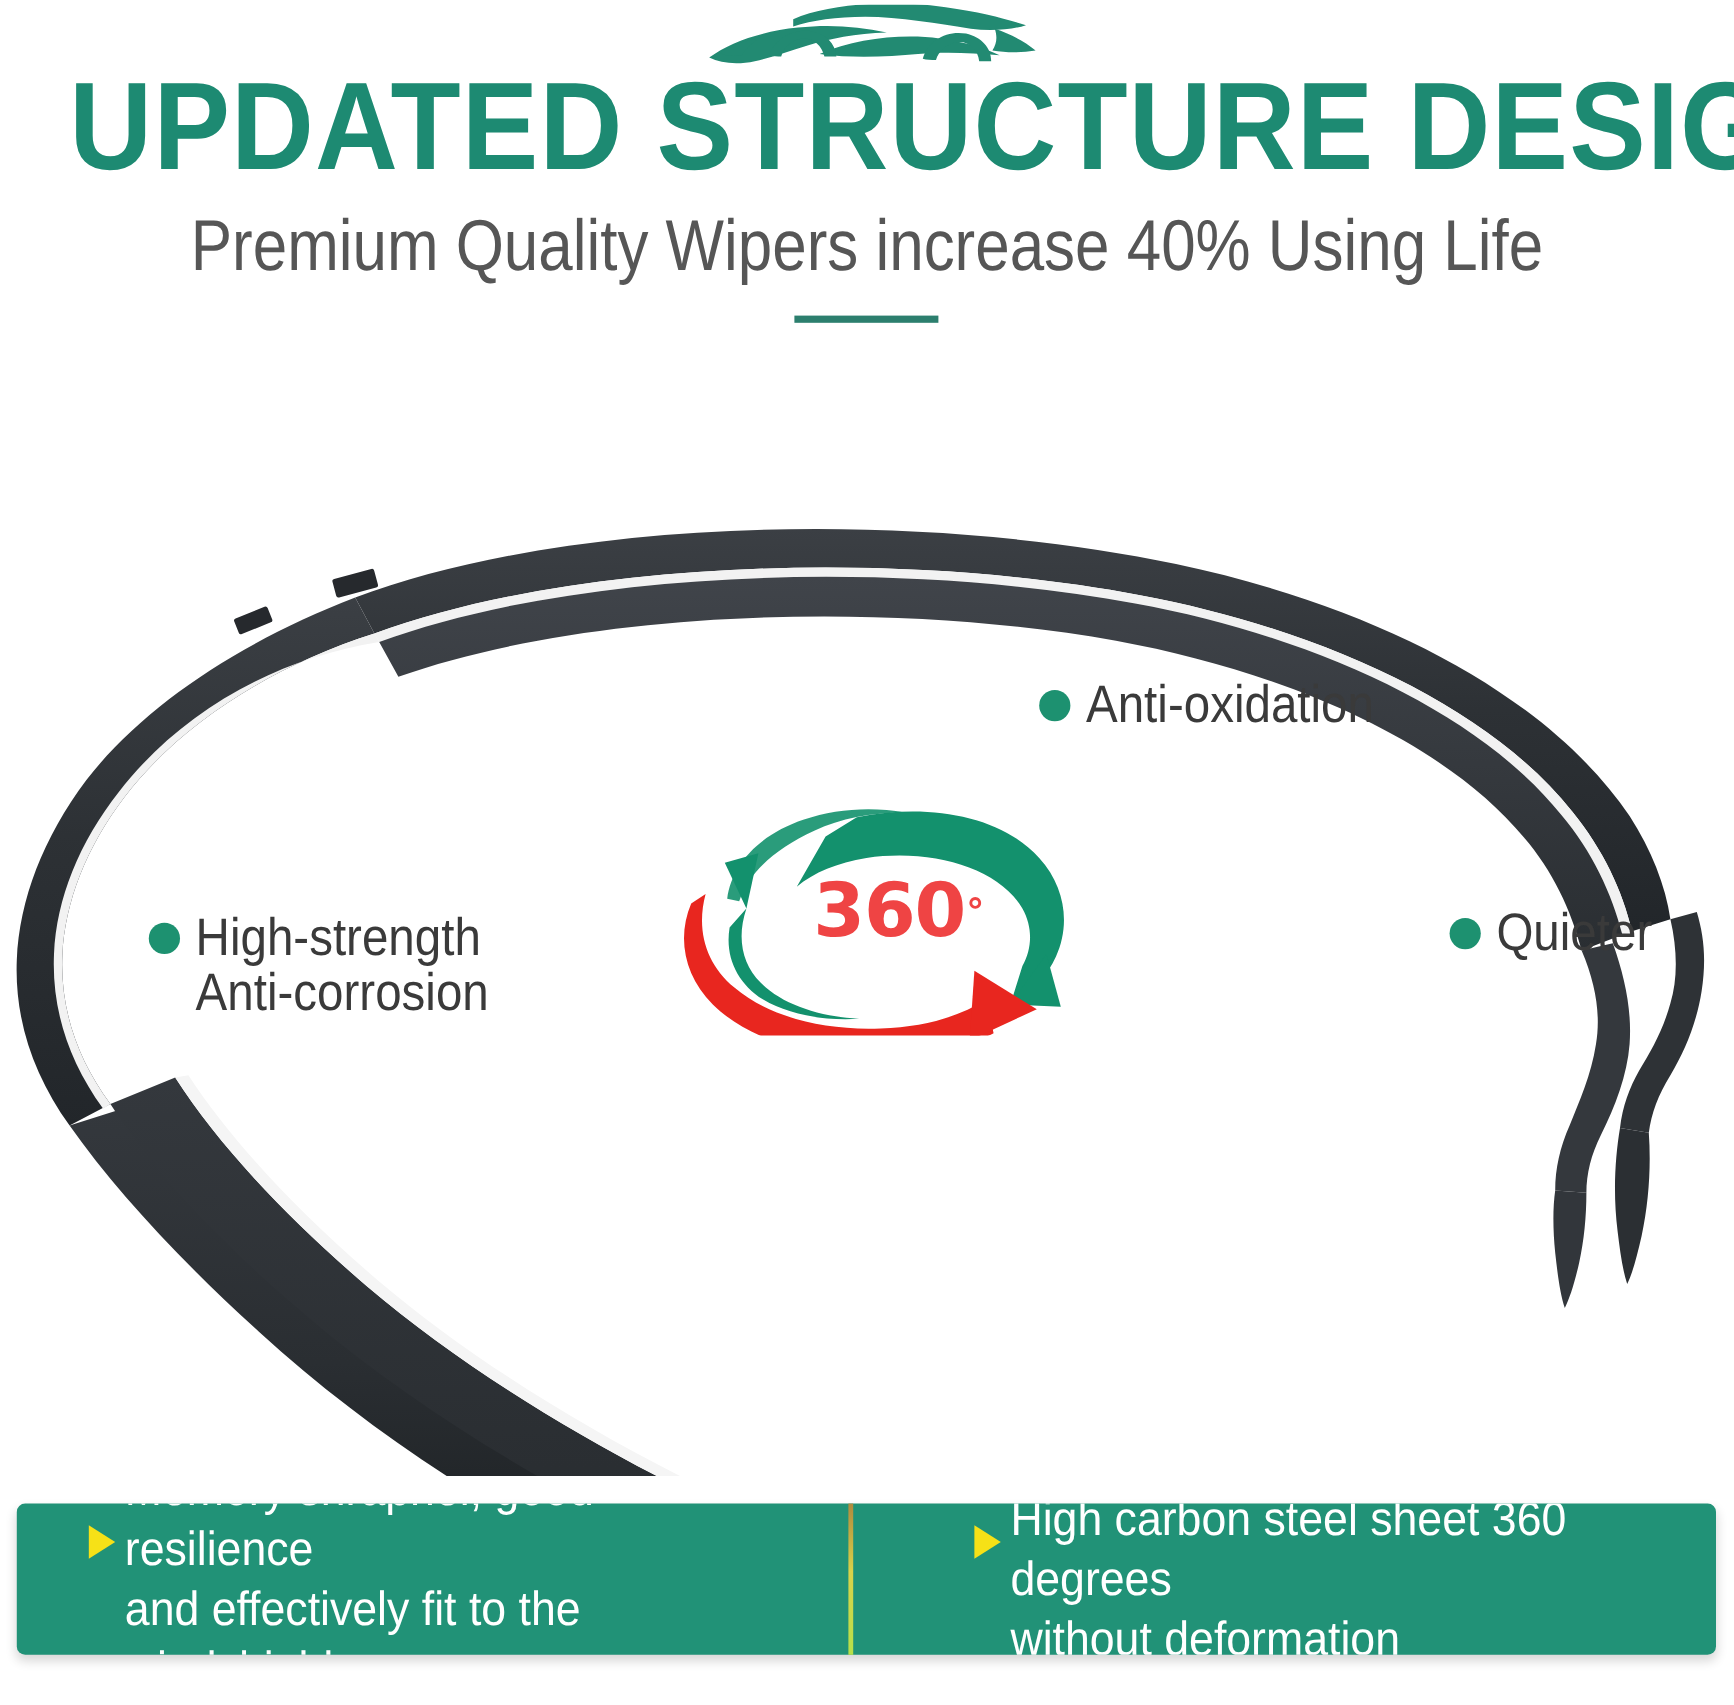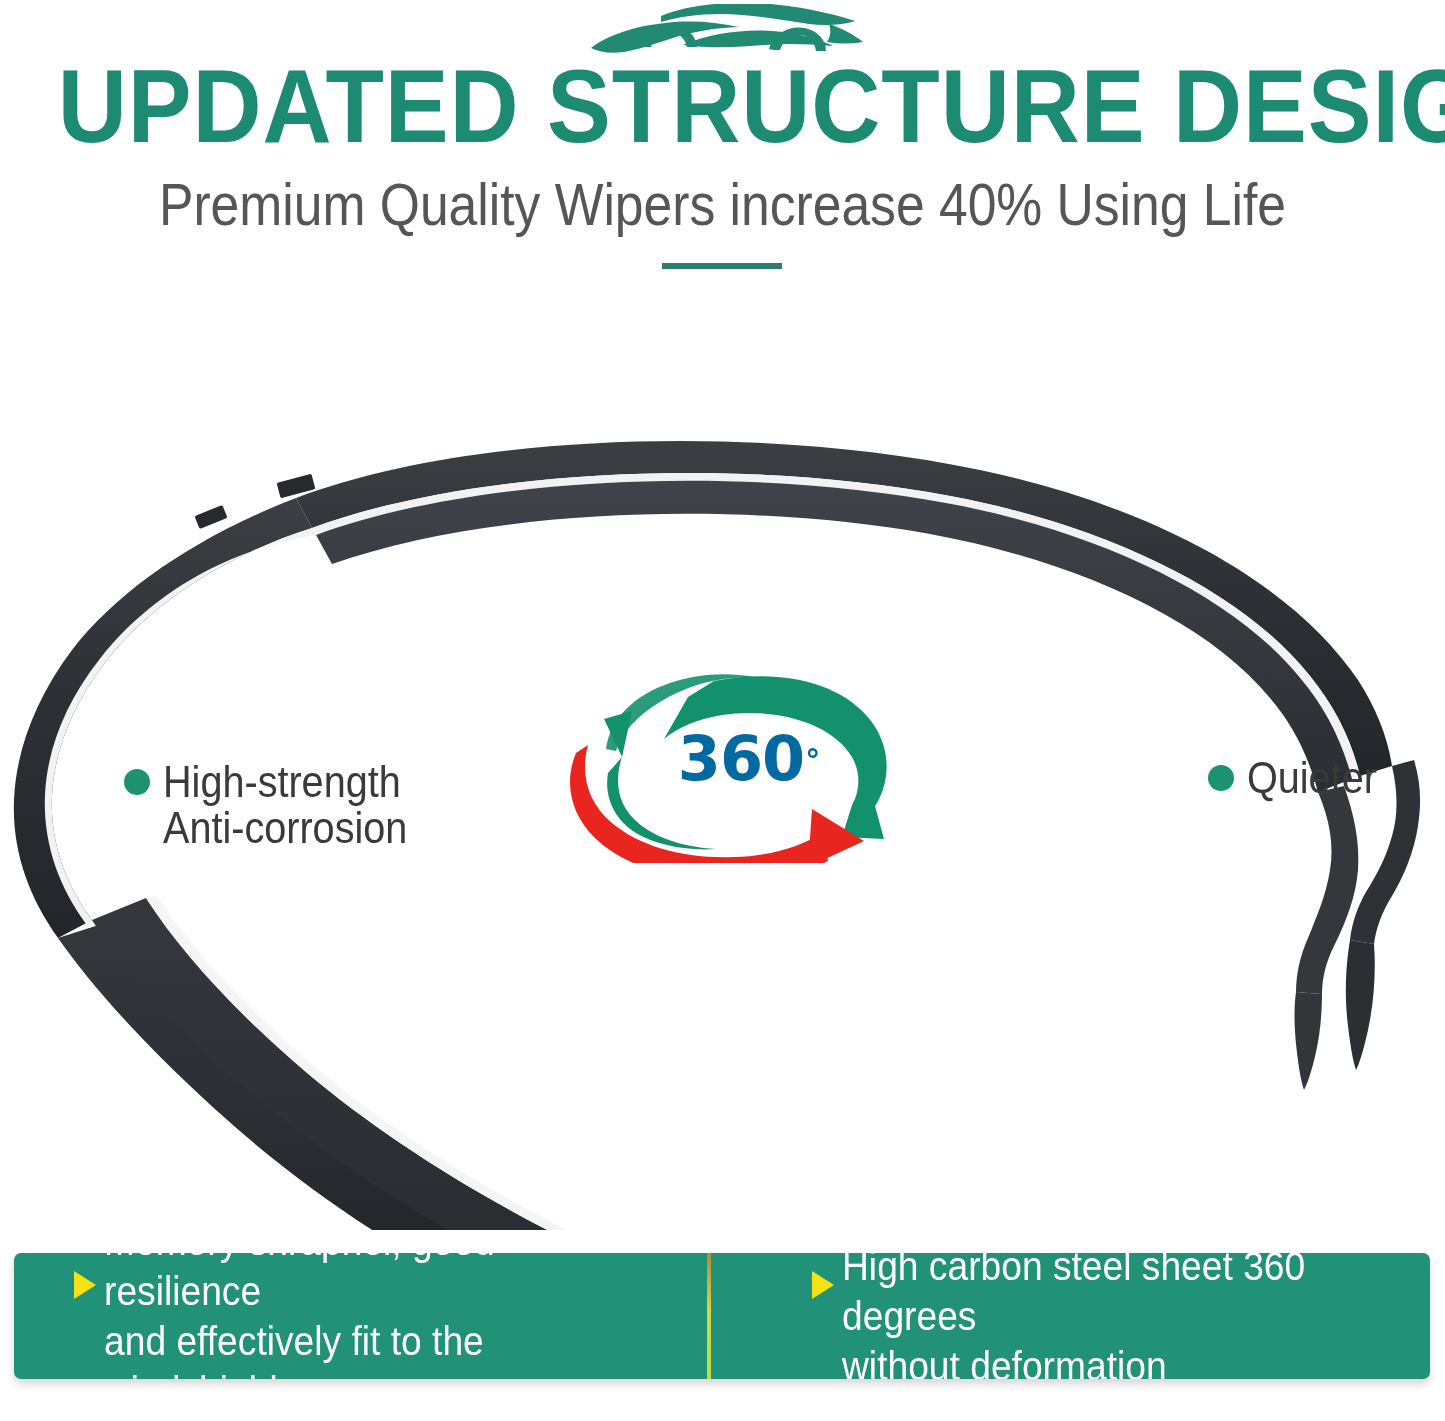--- a/index.html
+++ b/index.html
@@ -130,21 +130,21 @@
     position: absolute;
     left: 0;
     top: 0;
     width: 350px;
     height: 210px;
     display: flex;
     align-items: center;
     justify-content: center;
     padding-left: 14px;
     box-sizing: border-box;
-    color: #0369a1;
+    color: #ef4444;
     font-family: "DejaVu Sans", sans-serif;
     font-weight: bold;
     font-size: 62px;
     letter-spacing: -1px;
   }
   #badge-360-text .deg {
     font-size: 30px;
     vertical-align: top;
     position: relative;
     top: 2px;
@@ -379,20 +379,24 @@
       </g>
 
       <g fill="#26292d">
         <rect x="278" y="148" width="36" height="16" rx="2" transform="rotate(-15 296 156)"></rect>
         <rect x="196" y="180" width="30" height="14" rx="2" transform="rotate(-22 211 187)"></rect>
       </g>
     </svg>
   </div>
 
 
+  <div class="feature" id="feature-anti-ox">
+    <span class="dot"></span>
+    <span class="flabel">Anti-oxidation</span>
+  </div>
 
   <div class="feature" id="feature-strength">
     <span class="dot"></span>
     <span class="flabel">
       <span>High-strength</span>
       <span class="l2">Anti-corrosion</span>
     </span>
   </div>
 
   <div class="feature" id="feature-quieter">

